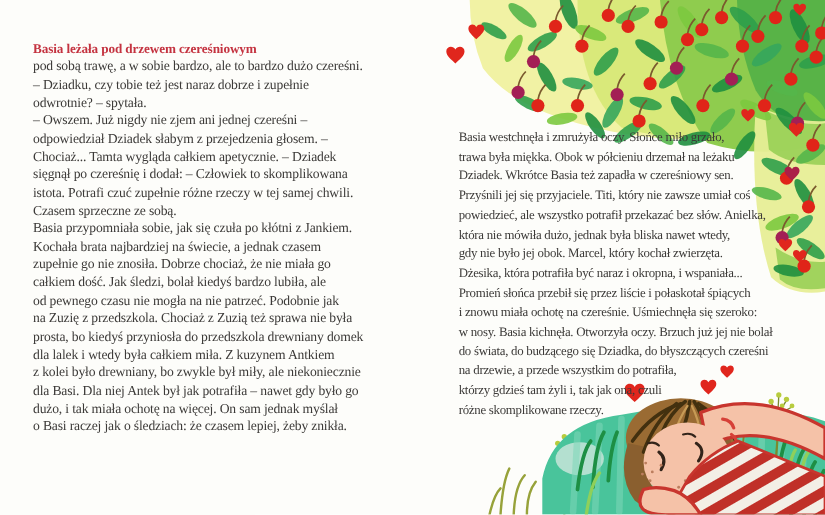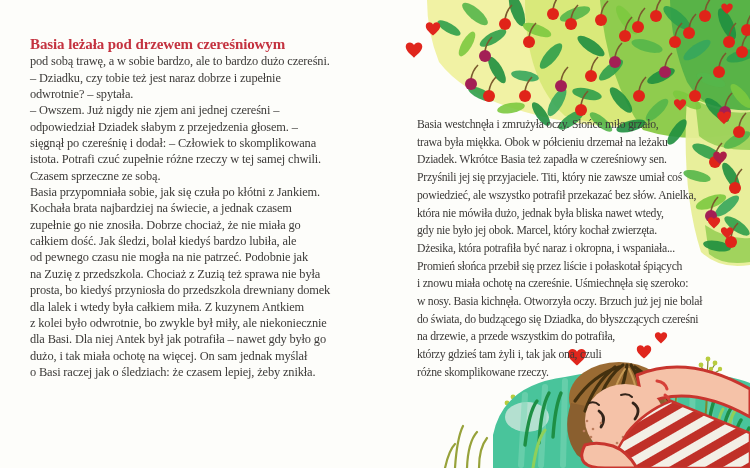--- a/index.html
+++ b/index.html
@@ -5,50 +5,51 @@
   html,body{margin:0;padding:0;background:#ffffff;}
   body{width:750px;height:468px;font-family:"Liberation Serif","DejaVu Serif",serif;}
   .spread{position:relative;width:750px;height:468px;background:#fdfdfa;overflow:hidden;}
   .page{position:absolute;top:0;height:468px;width:375px;}
   .page.left{left:0;}
   .page.right{left:375px;font-family:Liberation Serif, serif;}
   .text-block{position:absolute;color:var(--body-text,#3c3a38);z-index:5;}
   .page.left .text-block{left:30px;top:36px;font-size:12.4px;line-height:16.35px;letter-spacing:-0.15px;}
   .page.right .text-block{left:42px;top:116px;font-size:11.7px;line-height:17.7px;letter-spacing:-0.25px;}
   .line{white-space:nowrap;}
-  .title-bold{color:var(--title-red,#c43340);font-weight:bold;font-size:15px;letter-spacing:-0.1px;}
+  .title-bold{color:var(--title-red,#c43340);font-weight:bold;font-size:12px;letter-spacing:-0.1px;}
   svg.illus{position:absolute;left:0;z-index:1;}
   svg.tree{top:0;}
   svg.grass{top:325px;}
 </style>
 </head>
 <body>
 
 <div class="spread">
 
   <div class="page left">
     <div class="text-block">
         <div class="line"><span class="title-bold">Basia leżała pod drzewem czereśniowym</span></div>
         <div class="line"><span>pod sobą trawę, a w sobie bardzo, ale to bardzo dużo czereśni.</span></div>
         <div class="line"><span>– Dziadku, czy tobie też jest naraz dobrze i zupełnie</span></div>
         <div class="line"><span>odwrotnie? – spytała.</span></div>
         <div class="line"><span>– Owszem. Już nigdy nie zjem ani jednej czereśni –</span></div>
         <div class="line"><span>odpowiedział Dziadek słabym z przejedzenia głosem. –</span></div>
+        <div class="line"><span>Chociaż... Tamta wygląda całkiem apetycznie. – Dziadek</span></div>
         <div class="line"><span>sięgnął po czereśnię i dodał: – Człowiek to skomplikowana</span></div>
         <div class="line"><span>istota. Potrafi czuć zupełnie różne rzeczy w tej samej chwili.</span></div>
         <div class="line"><span>Czasem sprzeczne ze sobą.</span></div>
         <div class="line"><span>Basia przypomniała sobie, jak się czuła po kłótni z Jankiem.</span></div>
         <div class="line"><span>Kochała brata najbardziej na świecie, a jednak czasem</span></div>
         <div class="line"><span>zupełnie go nie znosiła. Dobrze chociaż, że nie miała go</span></div>
         <div class="line"><span>całkiem dość. Jak śledzi, bolał kiedyś bardzo lubiła, ale</span></div>
         <div class="line"><span>od pewnego czasu nie mogła na nie patrzeć. Podobnie jak</span></div>
         <div class="line"><span>na Zuzię z przedszkola. Chociaż z Zuzią też sprawa nie była</span></div>
         <div class="line"><span>prosta, bo kiedyś przyniosła do przedszkola drewniany domek</span></div>
         <div class="line"><span>dla lalek i wtedy była całkiem miła. Z kuzynem Antkiem</span></div>
-        <div class="line"><span>z kolei było odwrotnie, bo zwykle był miły, ale niekoniecznie</span></div>
+        <div class="line"><span>z kolei było drewniany, bo zwykle był miły, ale niekoniecznie</span></div>
         <div class="line"><span>dla Basi. Dla niej Antek był jak potrafiła – nawet gdy było go</span></div>
         <div class="line"><span>dużo, i tak miała ochotę na więcej. On sam jednak myślał</span></div>
         <div class="line"><span>o Basi raczej jak o śledziach: że czasem lepiej, żeby znikła.</span></div>
       </div>
   </div>
 
   <div class="page right">
 
     <svg class="illus tree" width="375" height="280" viewBox="0 0 375 280">
       <g>

